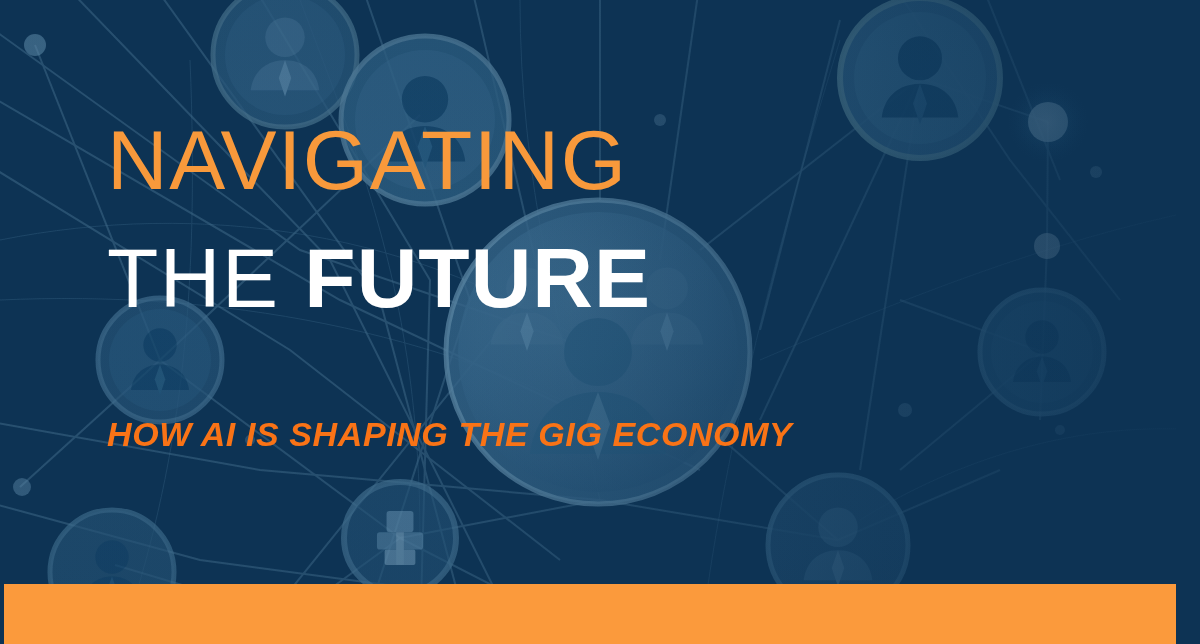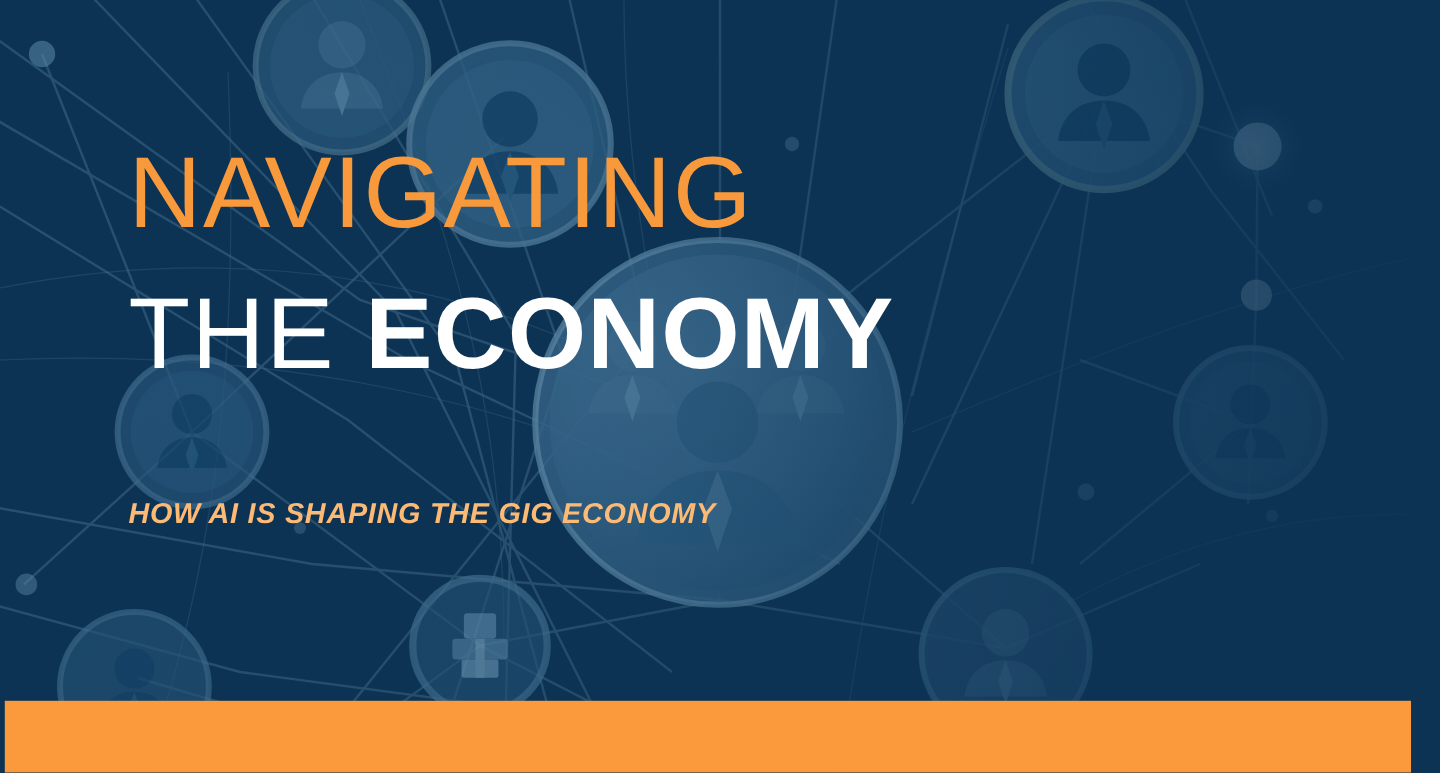--- a/index.html
+++ b/index.html
@@ -87,26 +87,26 @@
     white-space: nowrap;
   }
   .title-light { font-weight: 400; }
   .title-bold  { font-weight: 700; letter-spacing: 1px; }
 
   .subtitle {
     position: absolute;
     top: 417px;
     left: 0;
     margin: 0;
-    font-size: 24px;
+    font-size: 34px;
     line-height: 1;
     font-weight: 700;
     font-style: italic;
     letter-spacing: 0.6px;
-    color: #fdba74;
+    color: #f97316;
     white-space: nowrap;
   }
 
   
   .accent-bar {
     position: absolute;
     left: 4px;
     right: 0;
     bottom: 0;
     height: 60px;
@@ -298,20 +298,20 @@
     </svg>
   </div>
 
   <div class="bg-fade"></div>
   <div class="bg-topfade"></div>
 
   <div class="text-block">
 
     <h1 class="title-line1">NAVIGATING</h1>
 
-    <h1 class="title-line2"><span class="title-light">THE </span><span class="title-bold">ECONOMY</span></h1>
+    <h1 class="title-line2"><span class="title-light">THE </span><span class="title-bold">FUTURE</span></h1>
 
     <p class="subtitle">HOW AI IS SHAPING THE GIG ECONOMY</p>
   </div>
 
   <div class="accent-bar"></div>
 
 </div>
 
 </body></html>

